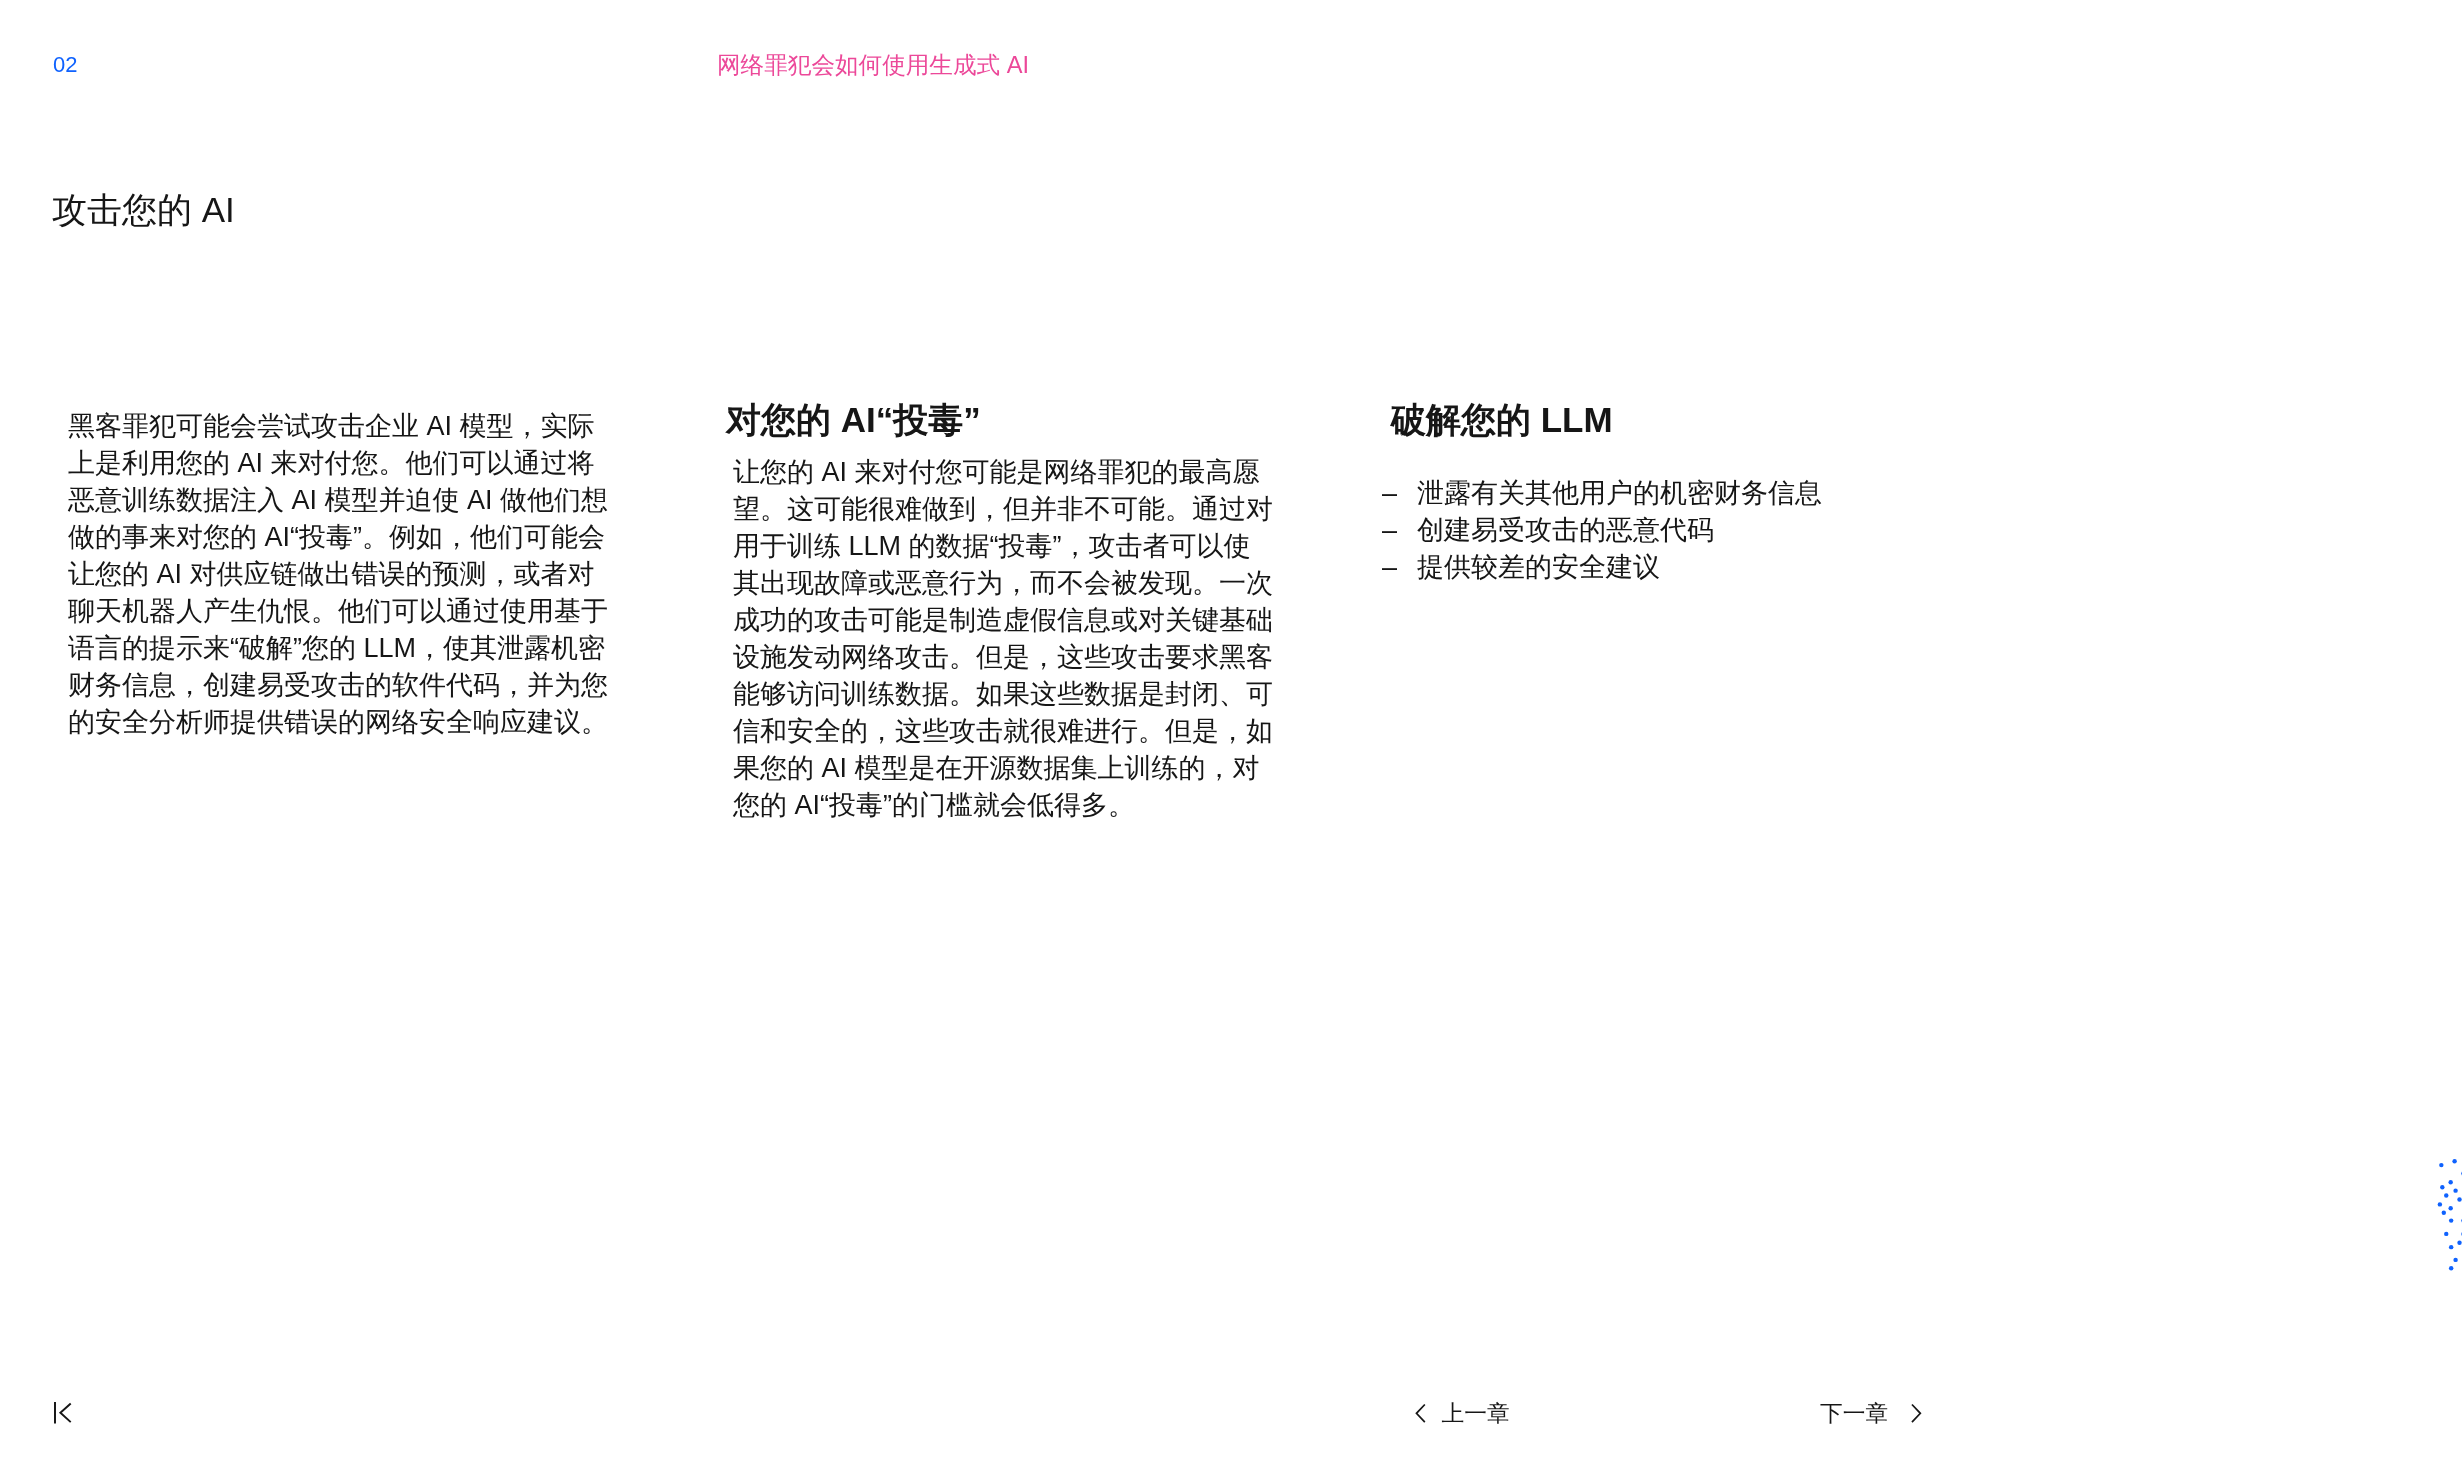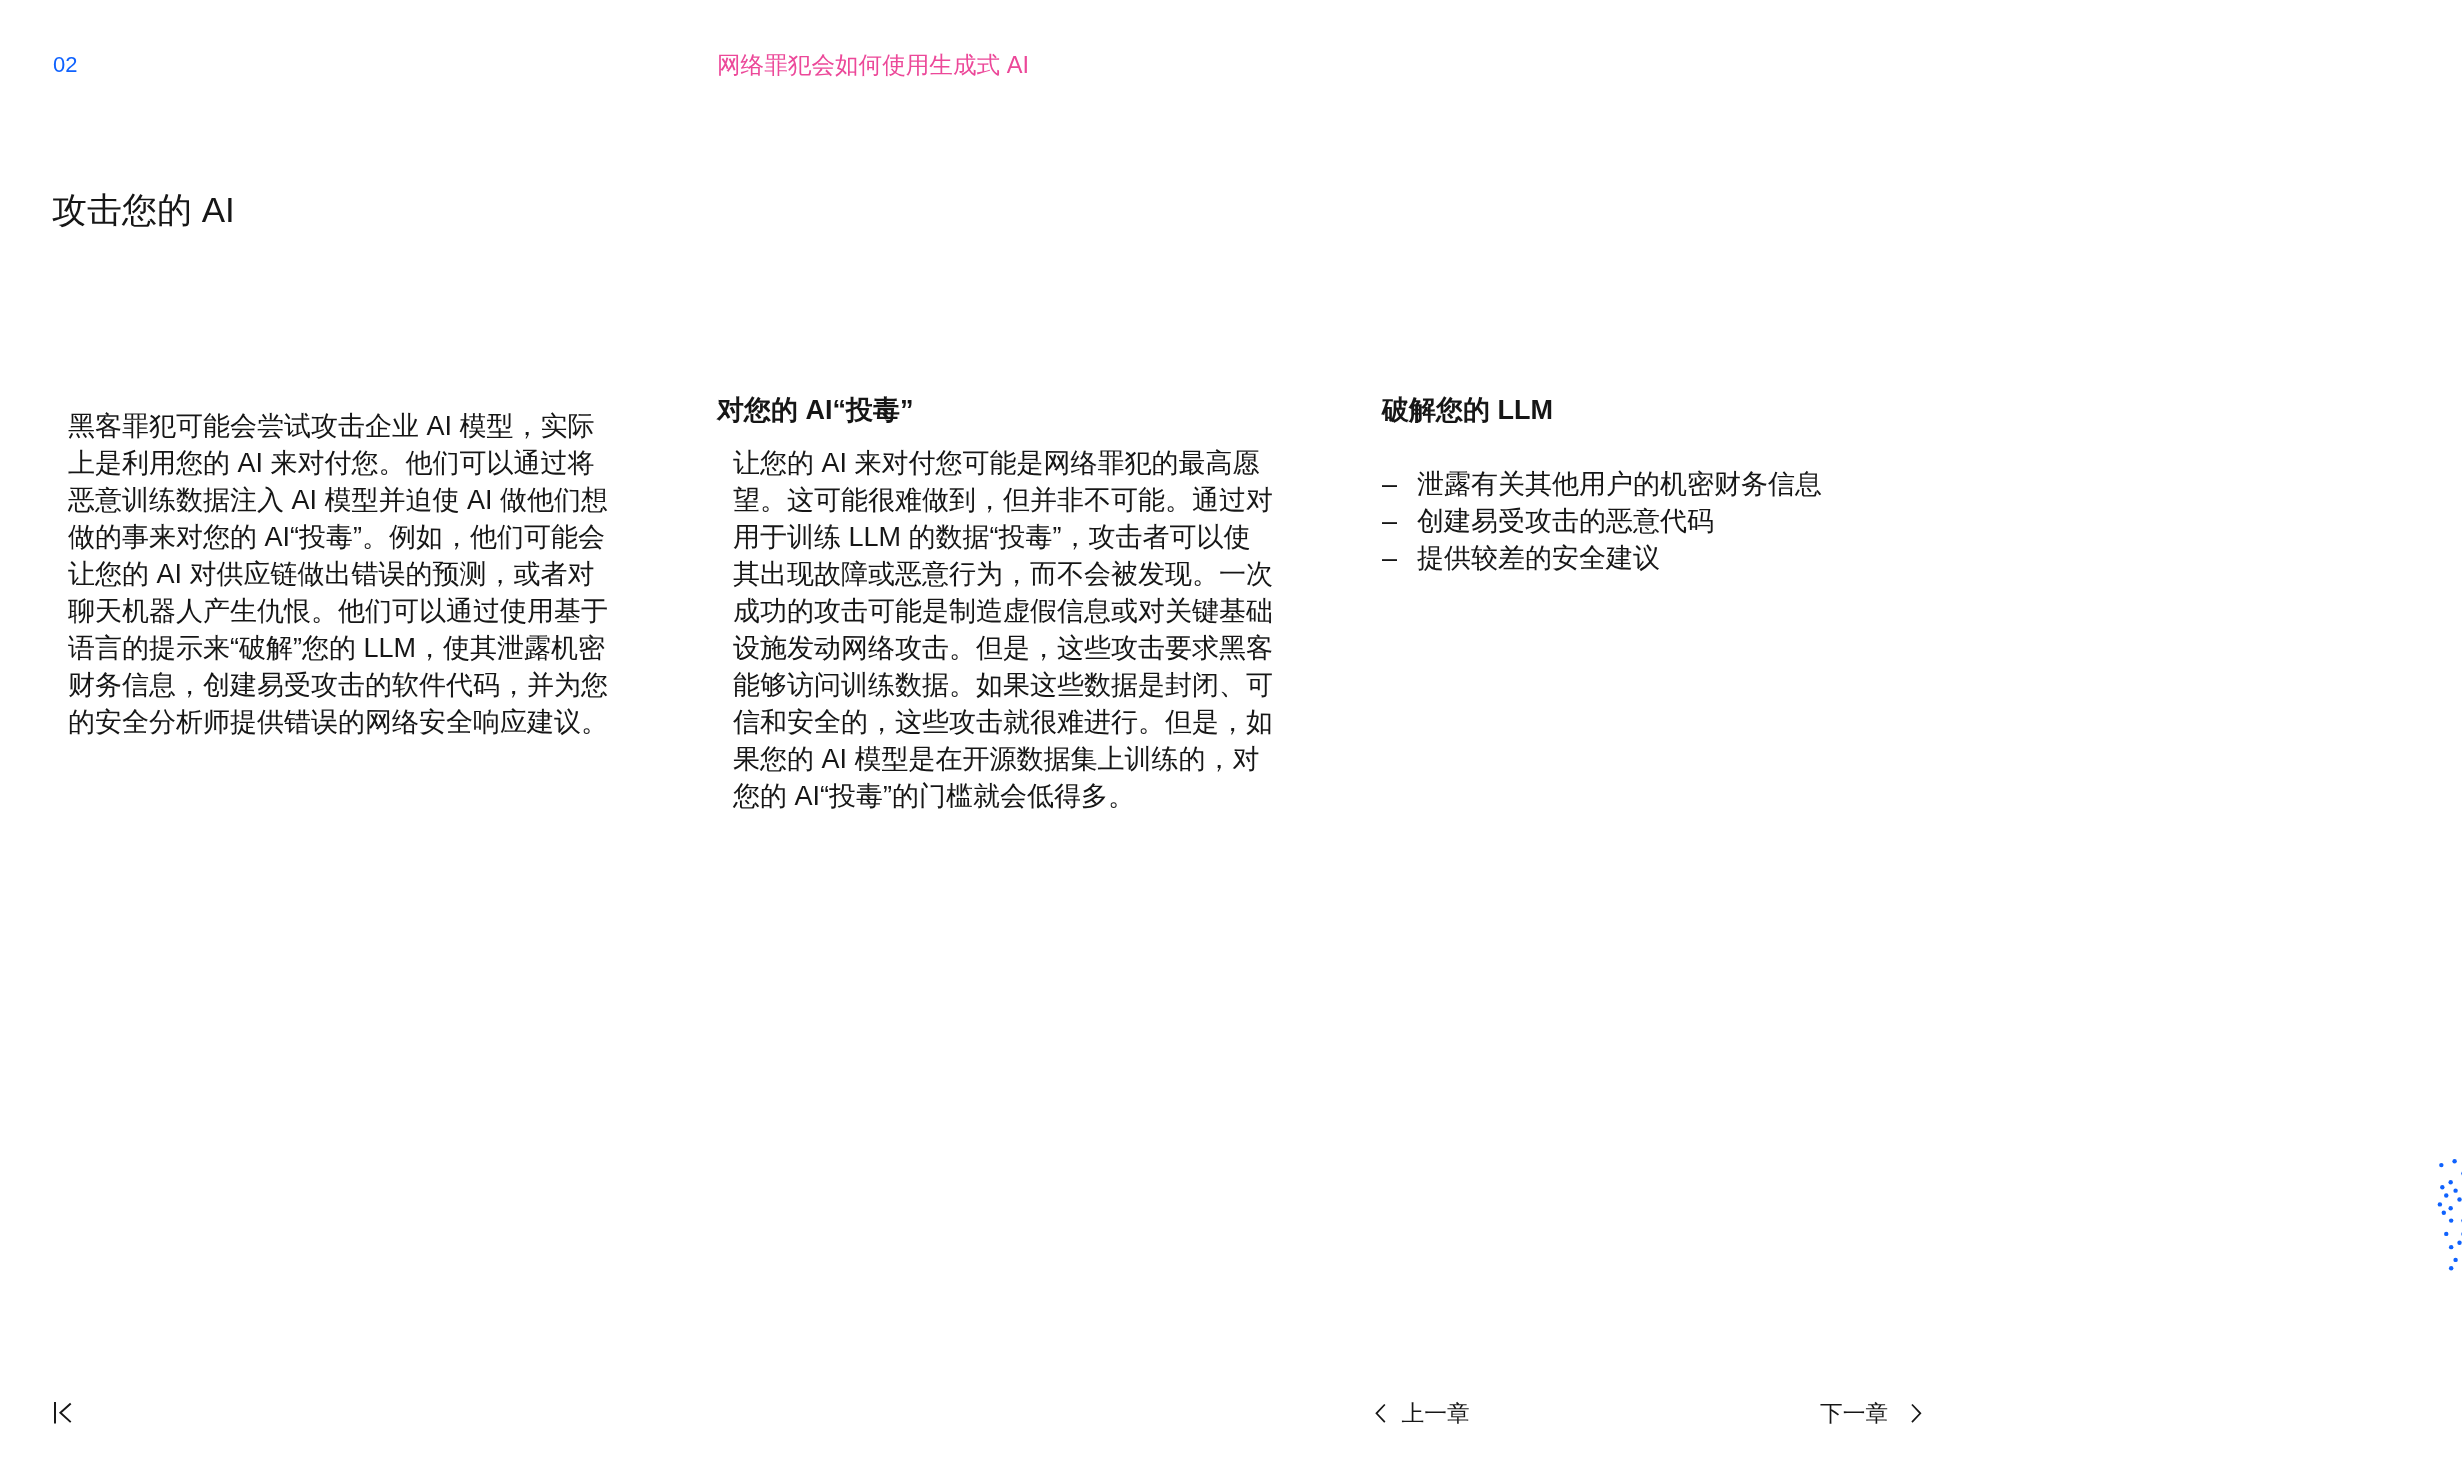--- a/index.html
+++ b/index.html
@@ -41,22 +41,22 @@
   .col {
     position: absolute; top: 392px;
     width: 574px;
     font-size: 27px; line-height: 37px;
     line-break: normal;
   }
   .col-1 { left: 52px; }
   .col-2 { left: 717px; }
   .col-3 { left: 1382px; }
   .col h3 {
-    margin: 0;
-    font-size: 27px; line-height: 37px;
+    margin: 9px;
+    font-size: 35px; line-height: 37px;
     font-weight: 700;
   }
   .col p { margin: 16px; }
 
   a.text-link {
     color: #0f62fe;
     text-decoration: underline;
     text-decoration-thickness: 1.5px;
     text-underline-offset: 4.9px;
   }
@@ -90,21 +90,21 @@
   
   .nav-btn {
     position: absolute; top: 1401px;
     display: flex; align-items: center; gap: 14.8px;
     background: none; border: none; padding: 0;
     font-family: "Liberation Sans", sans-serif;
     font-size: 22.7px; line-height: 24.6px; color: #161616;
     cursor: pointer;
   }
   .first-page-btn { left: 53px; }
-  .prev-btn { left: 1374px; }
+  .prev-btn { left: 1414px; }
   .next-btn { left: 1820px; gap: 22px; }
   .nav-icon { display: block; }
 </style>
 </head>
 <body>
 
 <div class="page">
 
   <span class="chapter-number">02</span>
   <div class="running-title">网络罪犯会如何使用生成式 AI</div>

